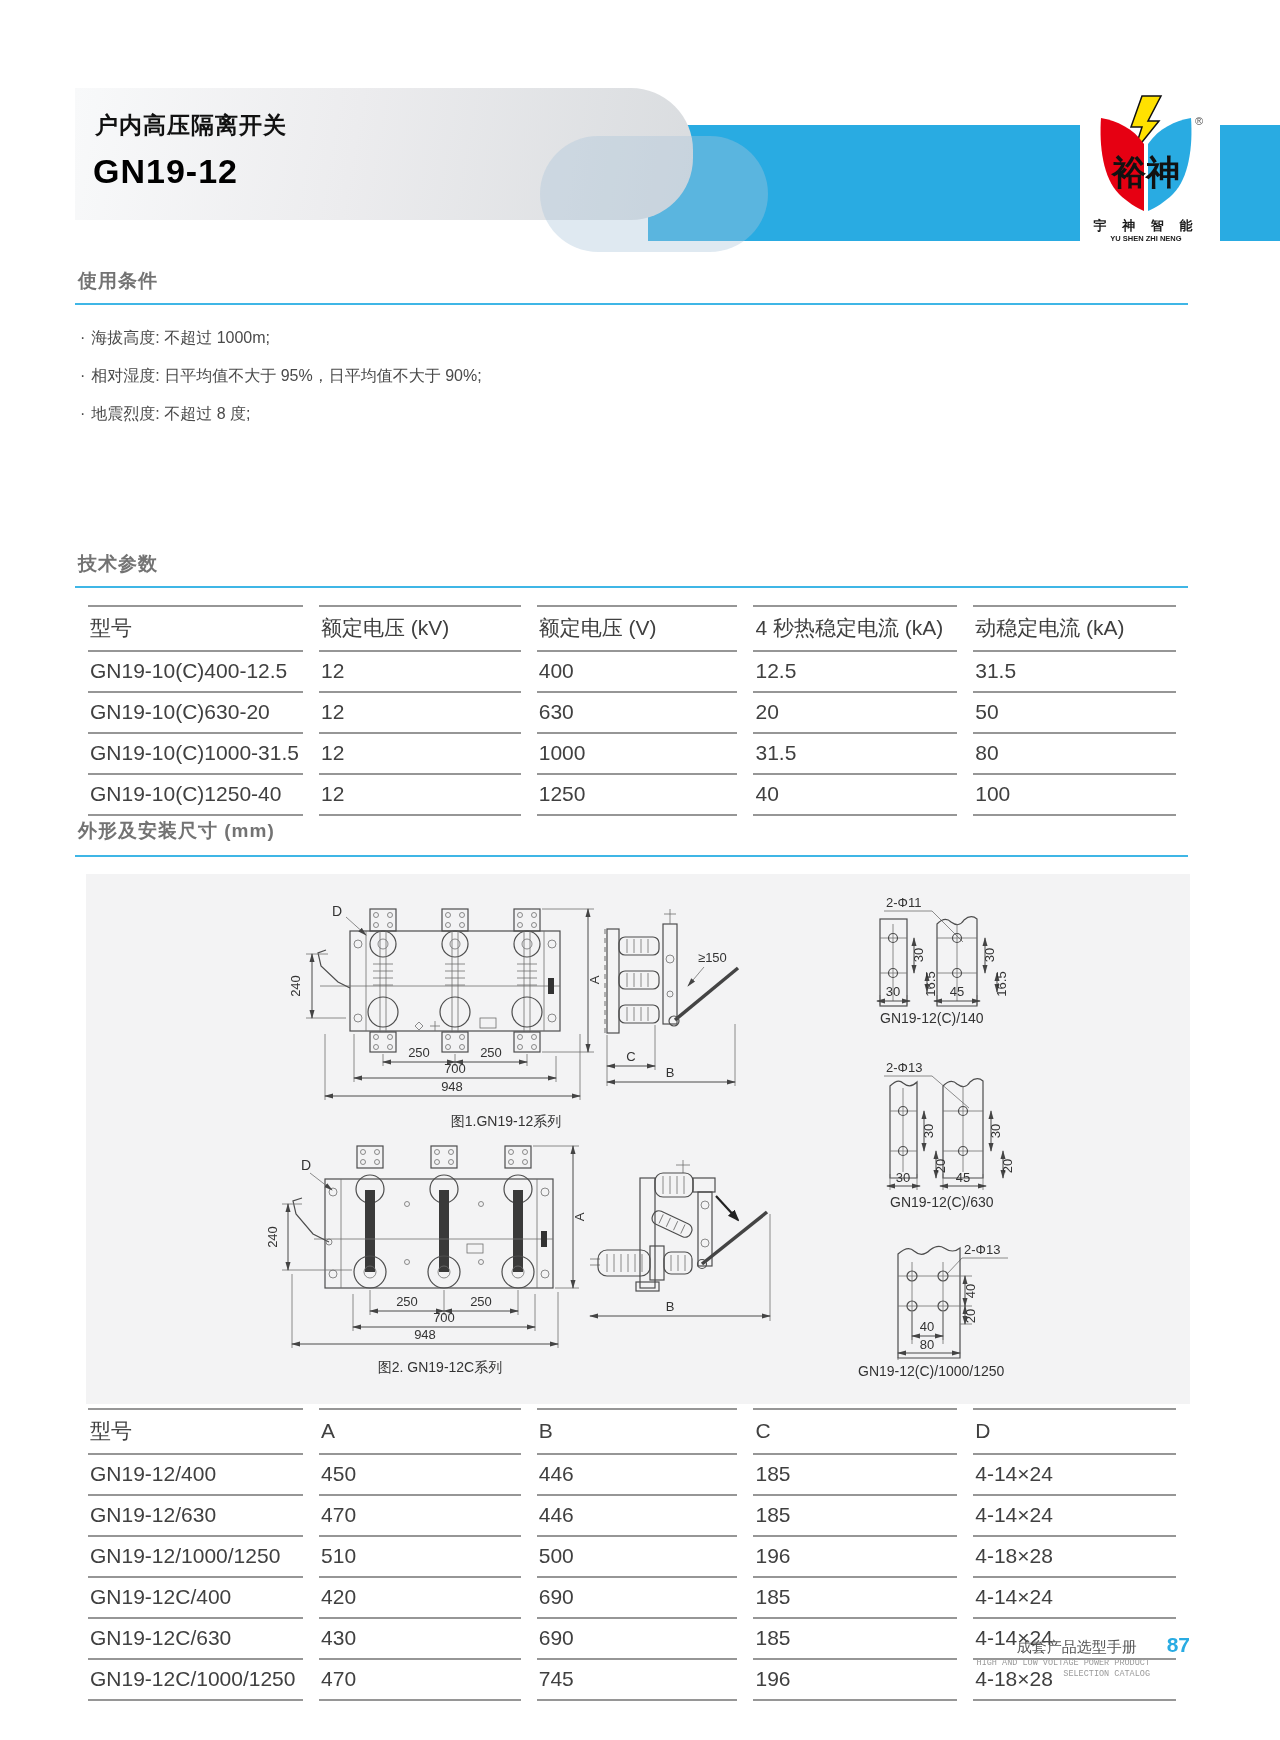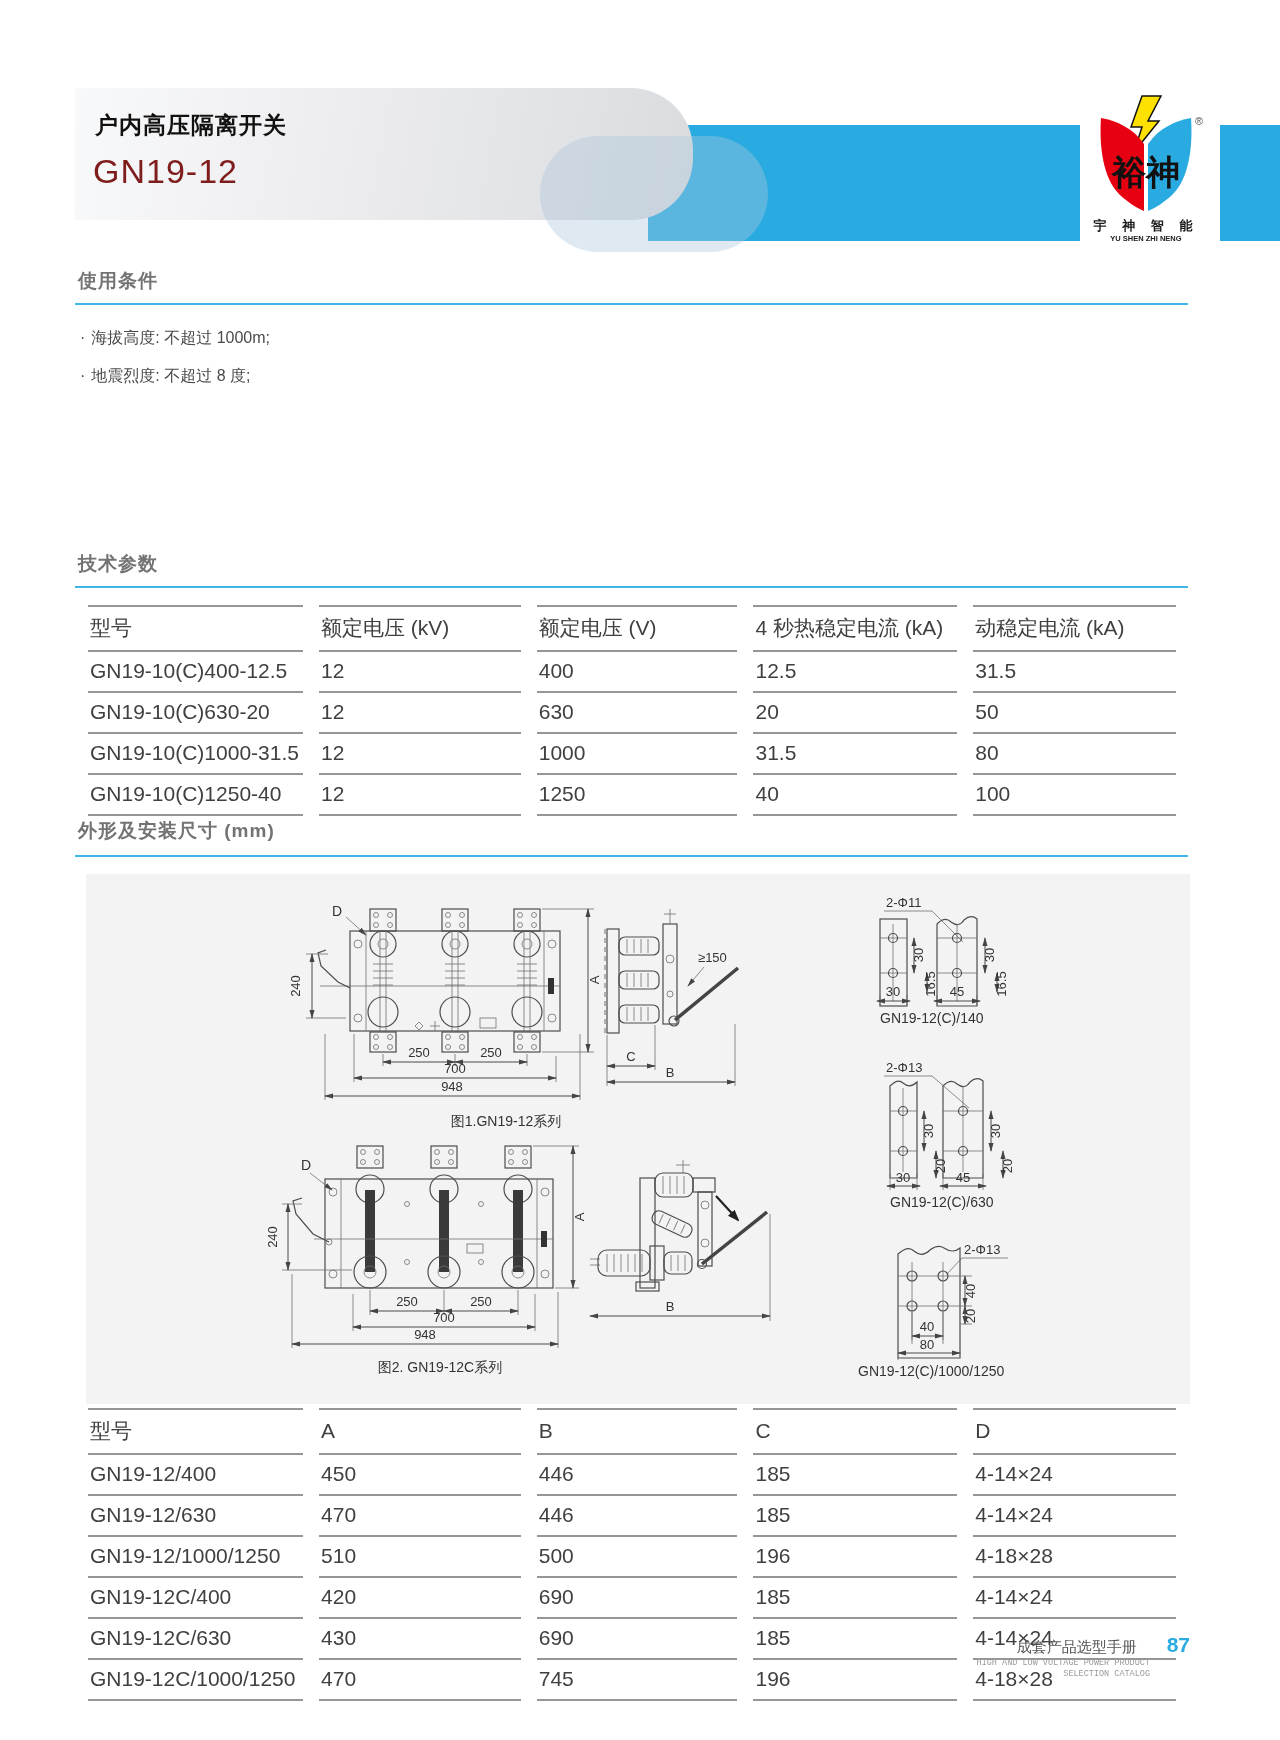--- a/index.html
+++ b/index.html
@@ -7,21 +7,21 @@
         font-family:"Liberation Sans",sans-serif;overflow:hidden;}
   
   .blue-band{position:absolute;left:648px;top:117px;width:432px;height:116px;background:#29abe2;}
   .blue-right{position:absolute;left:1220px;top:117px;width:60px;height:116px;background:#29abe2;}
   .banner{position:absolute;left:75px;top:80px;width:618px;height:132px;
           border-radius:0 62px 62px 0;
           background:linear-gradient(100deg,#f8f9fa 0%,#ececee 45%,#d9dcdf 100%);}
   .banner-glow{position:absolute;left:540px;top:128px;width:228px;height:116px;border-radius:58px;
           background:rgba(170,198,218,0.38);}
   .header-category{position:absolute;left:95px;top:102px;font-size:23px;font-weight:bold;color:#111;letter-spacing:1px;}
-  .header-model{position:absolute;left:93px;top:144px;font-size:34px;font-weight:normal;color:#7f1d1d;letter-spacing:1px;}
+  .header-model{position:absolute;left:93px;top:144px;font-size:34px;font-weight:bold;color:#000000;letter-spacing:1px;}
   .logo{position:absolute;left:1085px;top:86px;width:122px;height:150px;}
   
   .sec-title{position:absolute;left:78px;font-size:19px;font-weight:bold;color:#737373;letter-spacing:1px;}
   .sec-line{position:absolute;left:75px;width:1113px;height:2px;background:#3fb6e6;}
   
   .usage-list{position:absolute;left:80px;top:311px;}
   .u-item{font-size:16px;color:#4a4a4a;line-height:38px;white-space:nowrap;}
   .u-item .bullet{margin-right:6px;color:#4a4a4a;}
   
   table.cat{position:absolute;left:72px;width:1120px;border-collapse:separate;border-spacing:16px 0;table-layout:fixed;}
@@ -65,20 +65,21 @@
       <text x="114" y="31" text-anchor="middle" font-size="11" fill="#555">®</text>
       <text x="61" y="136" text-anchor="middle" font-size="13" font-weight="bold" fill="#1a1a1a" letter-spacing="6">宇 神 智 能</text>
       <text x="61" y="147" text-anchor="middle" font-size="7.5" font-weight="bold" fill="#1a1a1a">YU SHEN ZHI NENG</text>
     </svg>
   </div>
 
   <div class="sec-title" style="top:260px">使用条件</div>
   <div class="sec-line" style="top:295px"></div>
   <div class="usage-list">
       <div class="u-item"><span class="bullet">·</span><span>海拔高度: 不超过 1000m;</span></div>
+      <div class="u-item"><span class="bullet">·</span><span>相对湿度: 日平均值不大于 95%，日平均值不大于 90%;</span></div>
       <div class="u-item"><span class="bullet">·</span><span>地震烈度: 不超过 8 度;</span></div>
     </div>
 
   <div class="sec-title" style="top:543px">技术参数</div>
   <div class="sec-line" style="top:578px"></div>
   <table class="cat" style="top:597px">
     <colgroup>
         <col style="width:21%">
         <col style="width:19.7%">
         <col style="width:19.6%">

